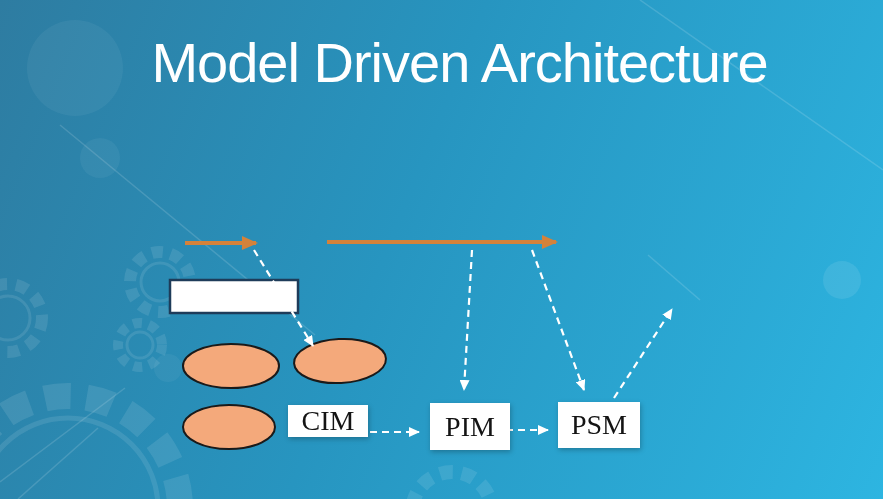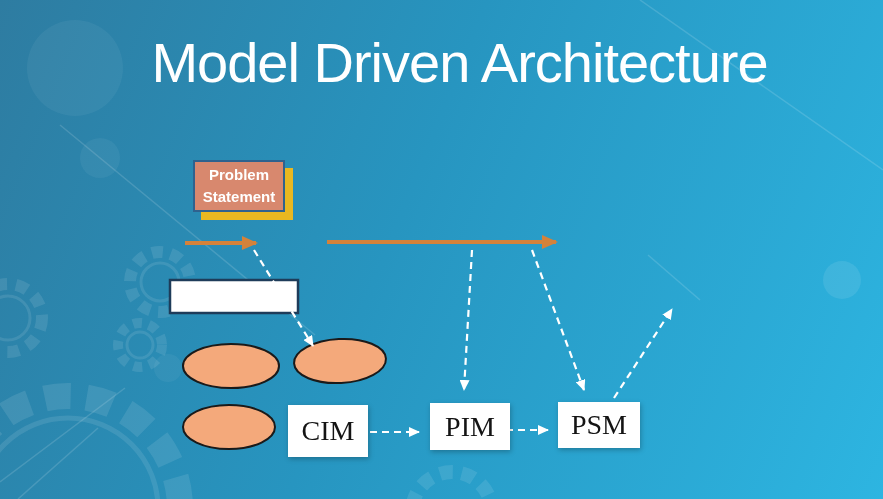--- a/index.html
+++ b/index.html
@@ -25,21 +25,21 @@
     color:#ffffff;font-size:15px;font-weight:bold;line-height:1.45;
     display:flex;flex-direction:column;align-items:center;justify-content:center;
     text-align:center;
   }
   .node{
     position:absolute;background:#ffffff;color:#141414;
     font-family:"Liberation Serif",serif;
     display:flex;align-items:center;justify-content:center;
     box-shadow:1px 2px 5px rgba(0,0,0,0.25);
   }
-  .node-cim{left:288px;top:405px;width:80px;height:52px;font-size:28px;}
+  .node-cim{left:288px;top:405px;width:80px;height:32px;font-size:28px;}
   .node-pim{left:430px;top:403px;width:80px;height:47px;font-size:28px;}
   .node-psm{left:558px;top:402px;width:82px;height:46px;font-size:28px;}
   .final-box{
     position:absolute;left:609px;top:329px;width:122px;height:27px;
     background:#ffffff;border:2px solid #1a1a1a;color:#141414;
     font-family:"Liberation Serif",serif;font-size:13px;
     display:flex;align-items:center;justify-content:center;
     white-space:nowrap;
   }
   .watermark{
@@ -107,23 +107,19 @@
       <line x1="472" y1="250" x2="464" y2="390" marker-end="url(#headWhite)"></line>
       <line x1="532" y1="250" x2="584" y2="390" marker-end="url(#headWhite)"></line>
       <line x1="370" y1="432" x2="419" y2="432" marker-end="url(#headWhite)"></line>
       <line x1="506" y1="430" x2="548" y2="430" marker-end="url(#headWhite)"></line>
       <line x1="614" y1="398" x2="672" y2="309" marker-end="url(#headWhite)"></line>
     </g>
   </svg>
 
   <h1 class="title">Model Driven Architecture</h1>
 
-  <div class="problem-box">
-    <span>Problem</span>
-    <span>Statement</span>
-  </div>
 
   <div class="node node-cim">CIM</div>
   <div class="node node-psm">PSM</div>
   <div class="node node-pim">PIM</div>
 
 
 </div>
 
 </body></html>

